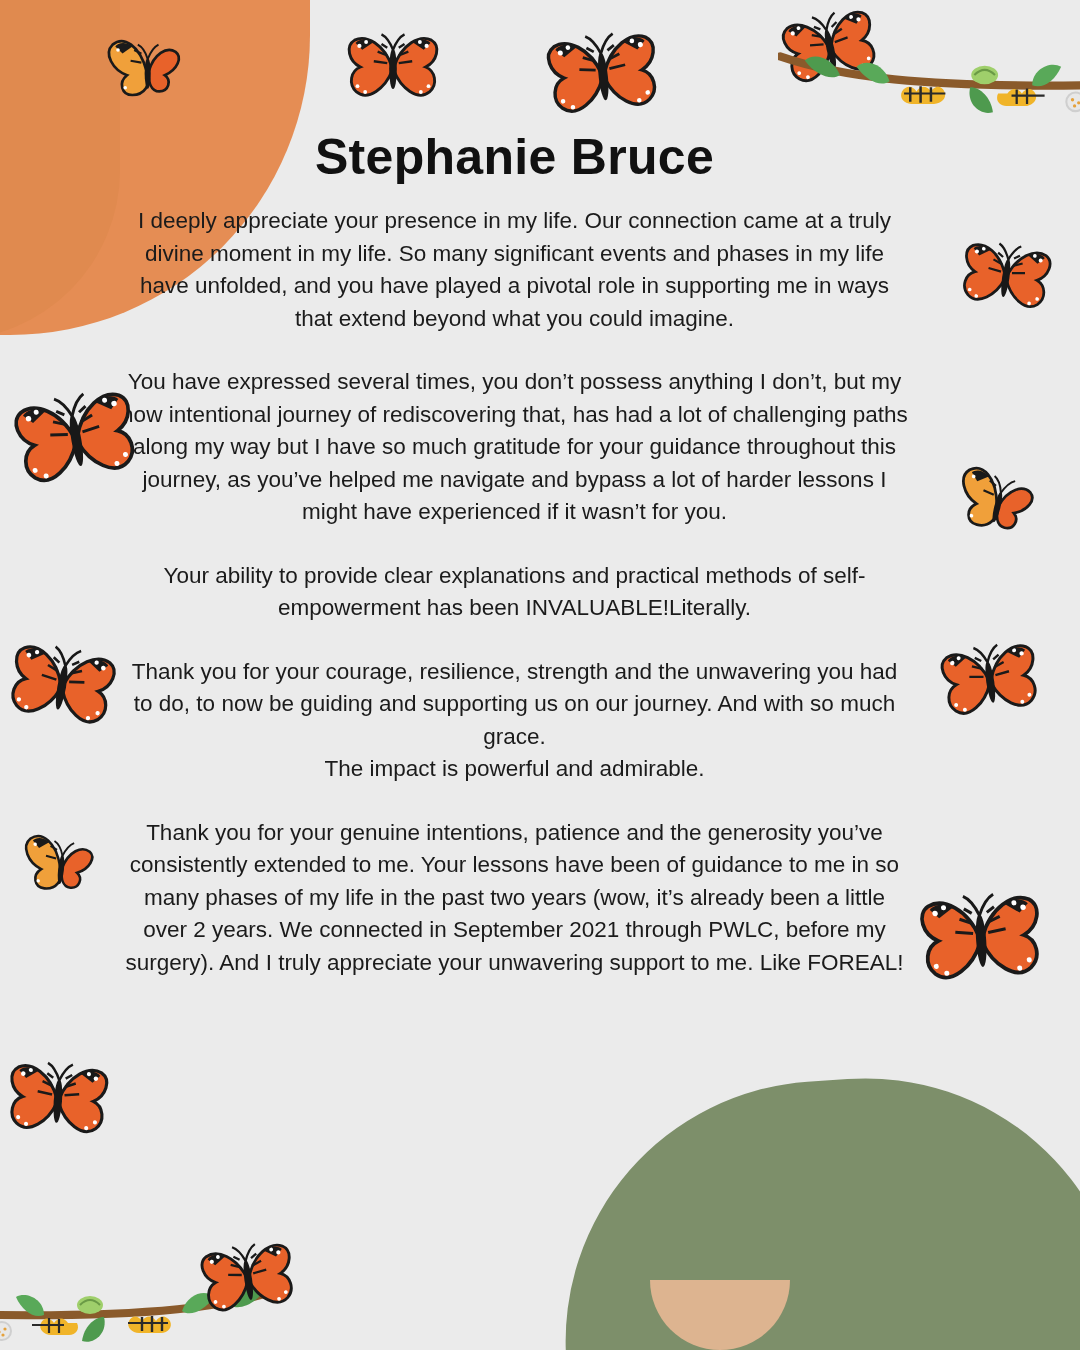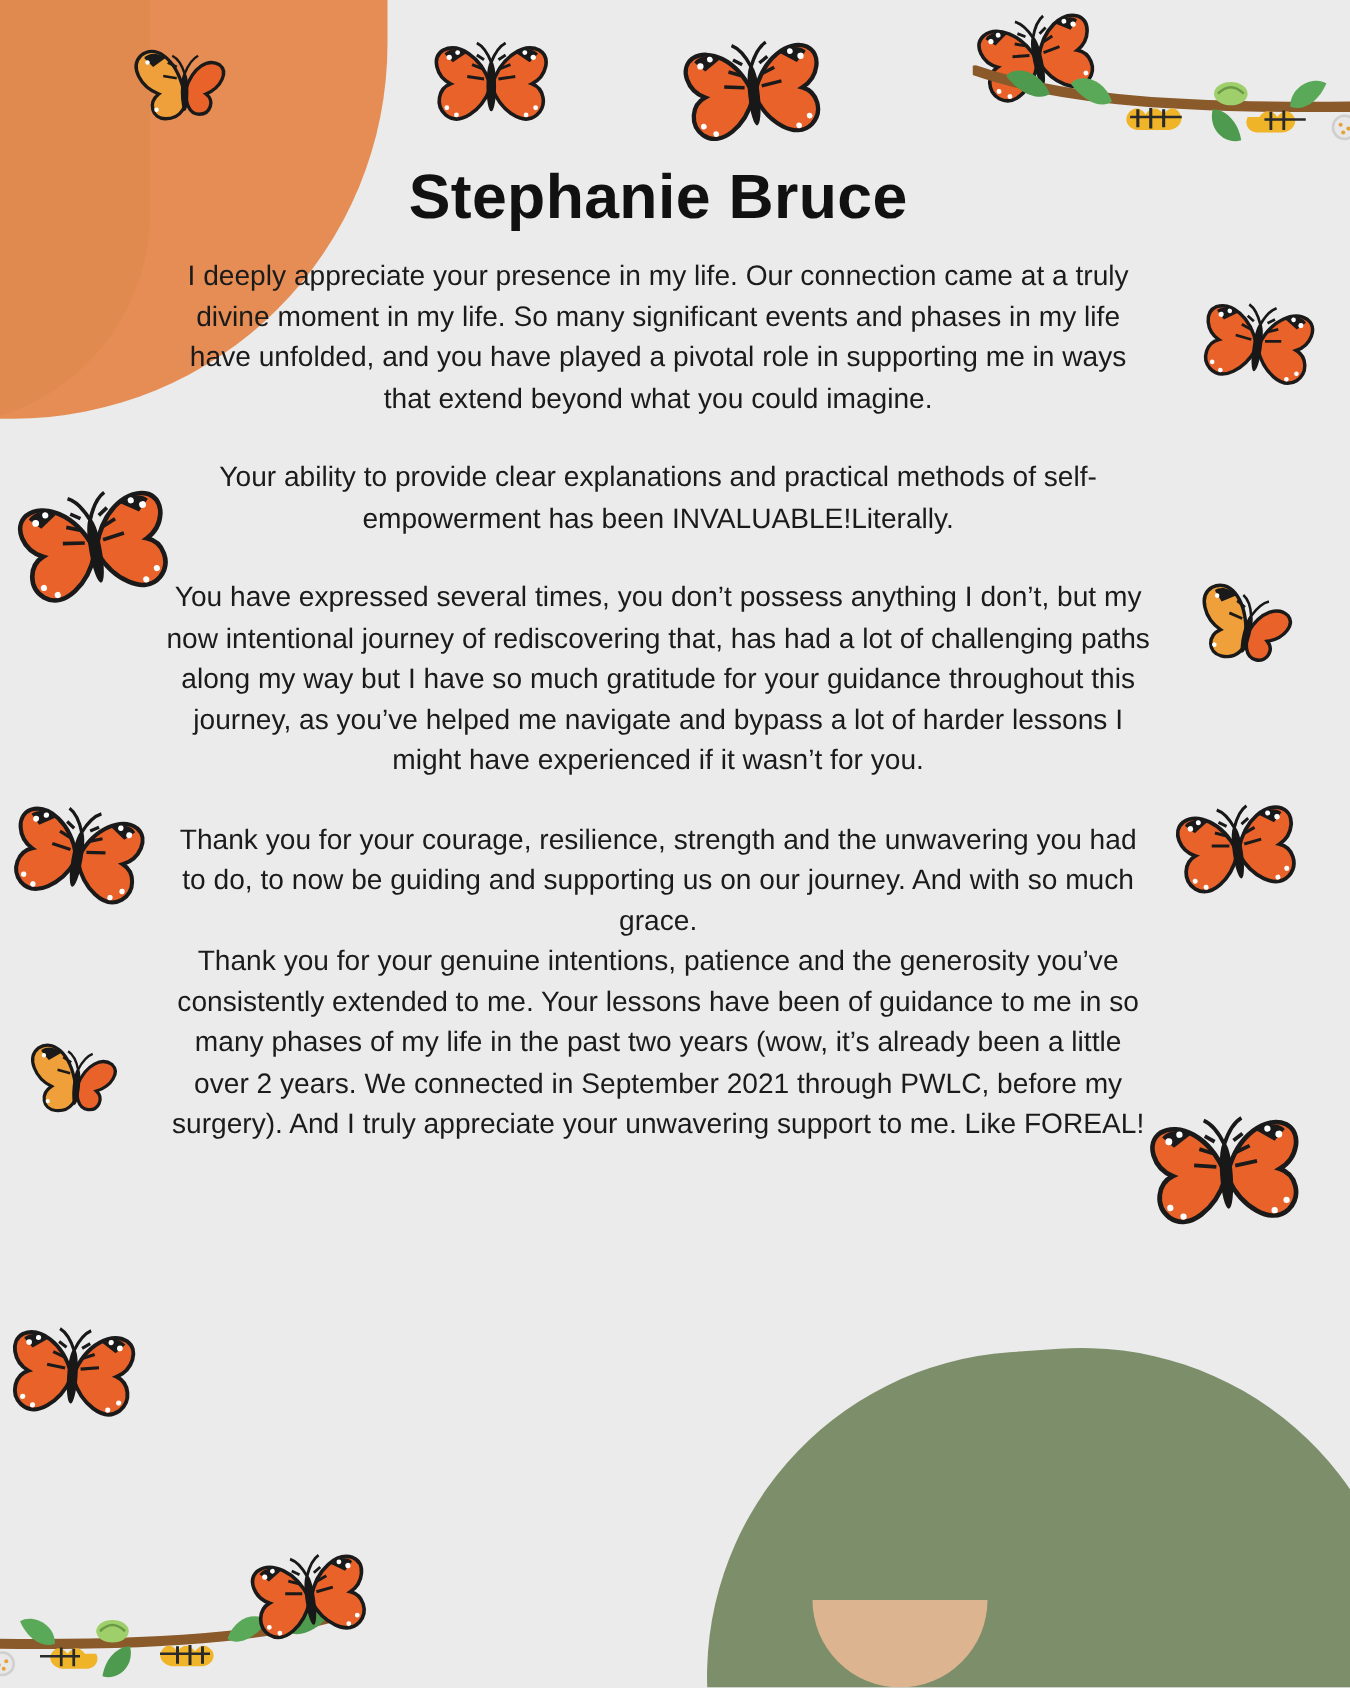--- a/index.html
+++ b/index.html
@@ -51,21 +51,21 @@
     bottom: 0px;
     width: 140px;
     height: 70px;
     background: #ddb490;
     border-radius: 0 0 80px 80px;
   }
 
   
   .content {
     position: absolute;
-    left: 12px;
+    left: 0;
     top: 0;
     width: 1029px;
     height: 1350px;
     z-index: 5;
   }
   .title {
     text-align: center;
     font-size: 50px;
     font-weight: bold;
     color: #111111;
@@ -251,19 +251,20 @@
     <svg width="96" height="80">
         <use href="#monarch" width="96" height="80"></use>
       </svg>
   </div>
 
   <div class="content">
     <h1 class="title">Stephanie Bruce</h1>
 
     <div class="body-block">
       <p class="para">I deeply appreciate your presence in my life. Our connection came at a truly divine moment in my life. So many significant events and phases in my life have unfolded, and you have played a pivotal role in supporting me in ways that extend beyond what you could imagine.</p>
+      <p class="para">You have expressed several times, you don’t possess anything I don’t, but my now intentional journey of rediscovering that, has had a lot of challenging paths along my way but I have so much gratitude for your guidance throughout this journey, as you’ve helped me navigate and bypass a lot of harder lessons I might have experienced if it wasn’t for you.</p>
       <p class="para">Your ability to provide clear explanations and practical methods of self-empowerment has been INVALUABLE!Literally.</p>
-      <p class="para">You have expressed several times, you don’t possess anything I don’t, but my now intentional journey of rediscovering that, has had a lot of challenging paths along my way but I have so much gratitude for your guidance throughout this journey, as you’ve helped me navigate and bypass a lot of harder lessons I might have experienced if it wasn’t for you.</p>
       <p class="para tight">Thank you for your courage, resilience, strength and the unwavering you had to do, to now be guiding and supporting us on our journey. And with so much grace.</p>
+      <p class="para">The impact is powerful and admirable.</p>
       <p class="para">Thank you for your genuine intentions, patience and the generosity you’ve consistently extended to me. Your lessons have been of guidance to me in so many phases of my life in the past two years (wow, it’s already been a little over 2 years. We connected in September 2021 through PWLC, before my surgery). And I truly appreciate your unwavering support to me. Like FOREAL!</p>
     </div>
   </div>
 </div>
 
 </body></html>

